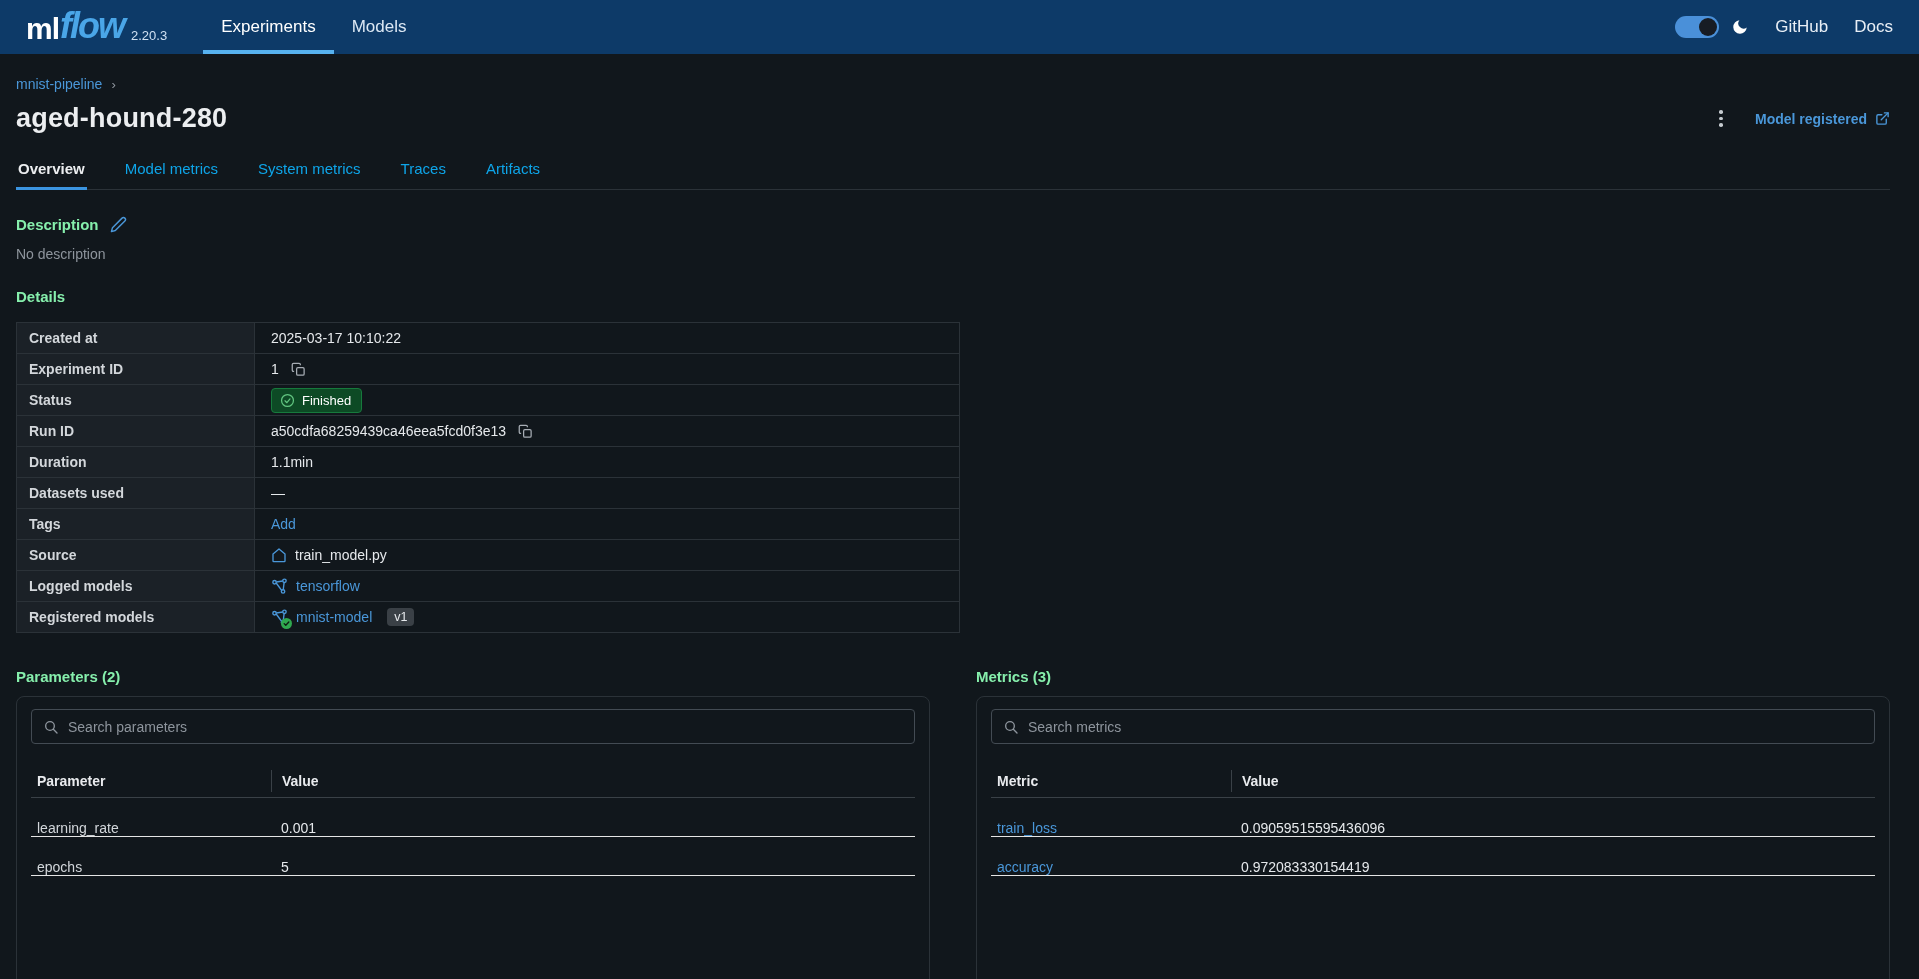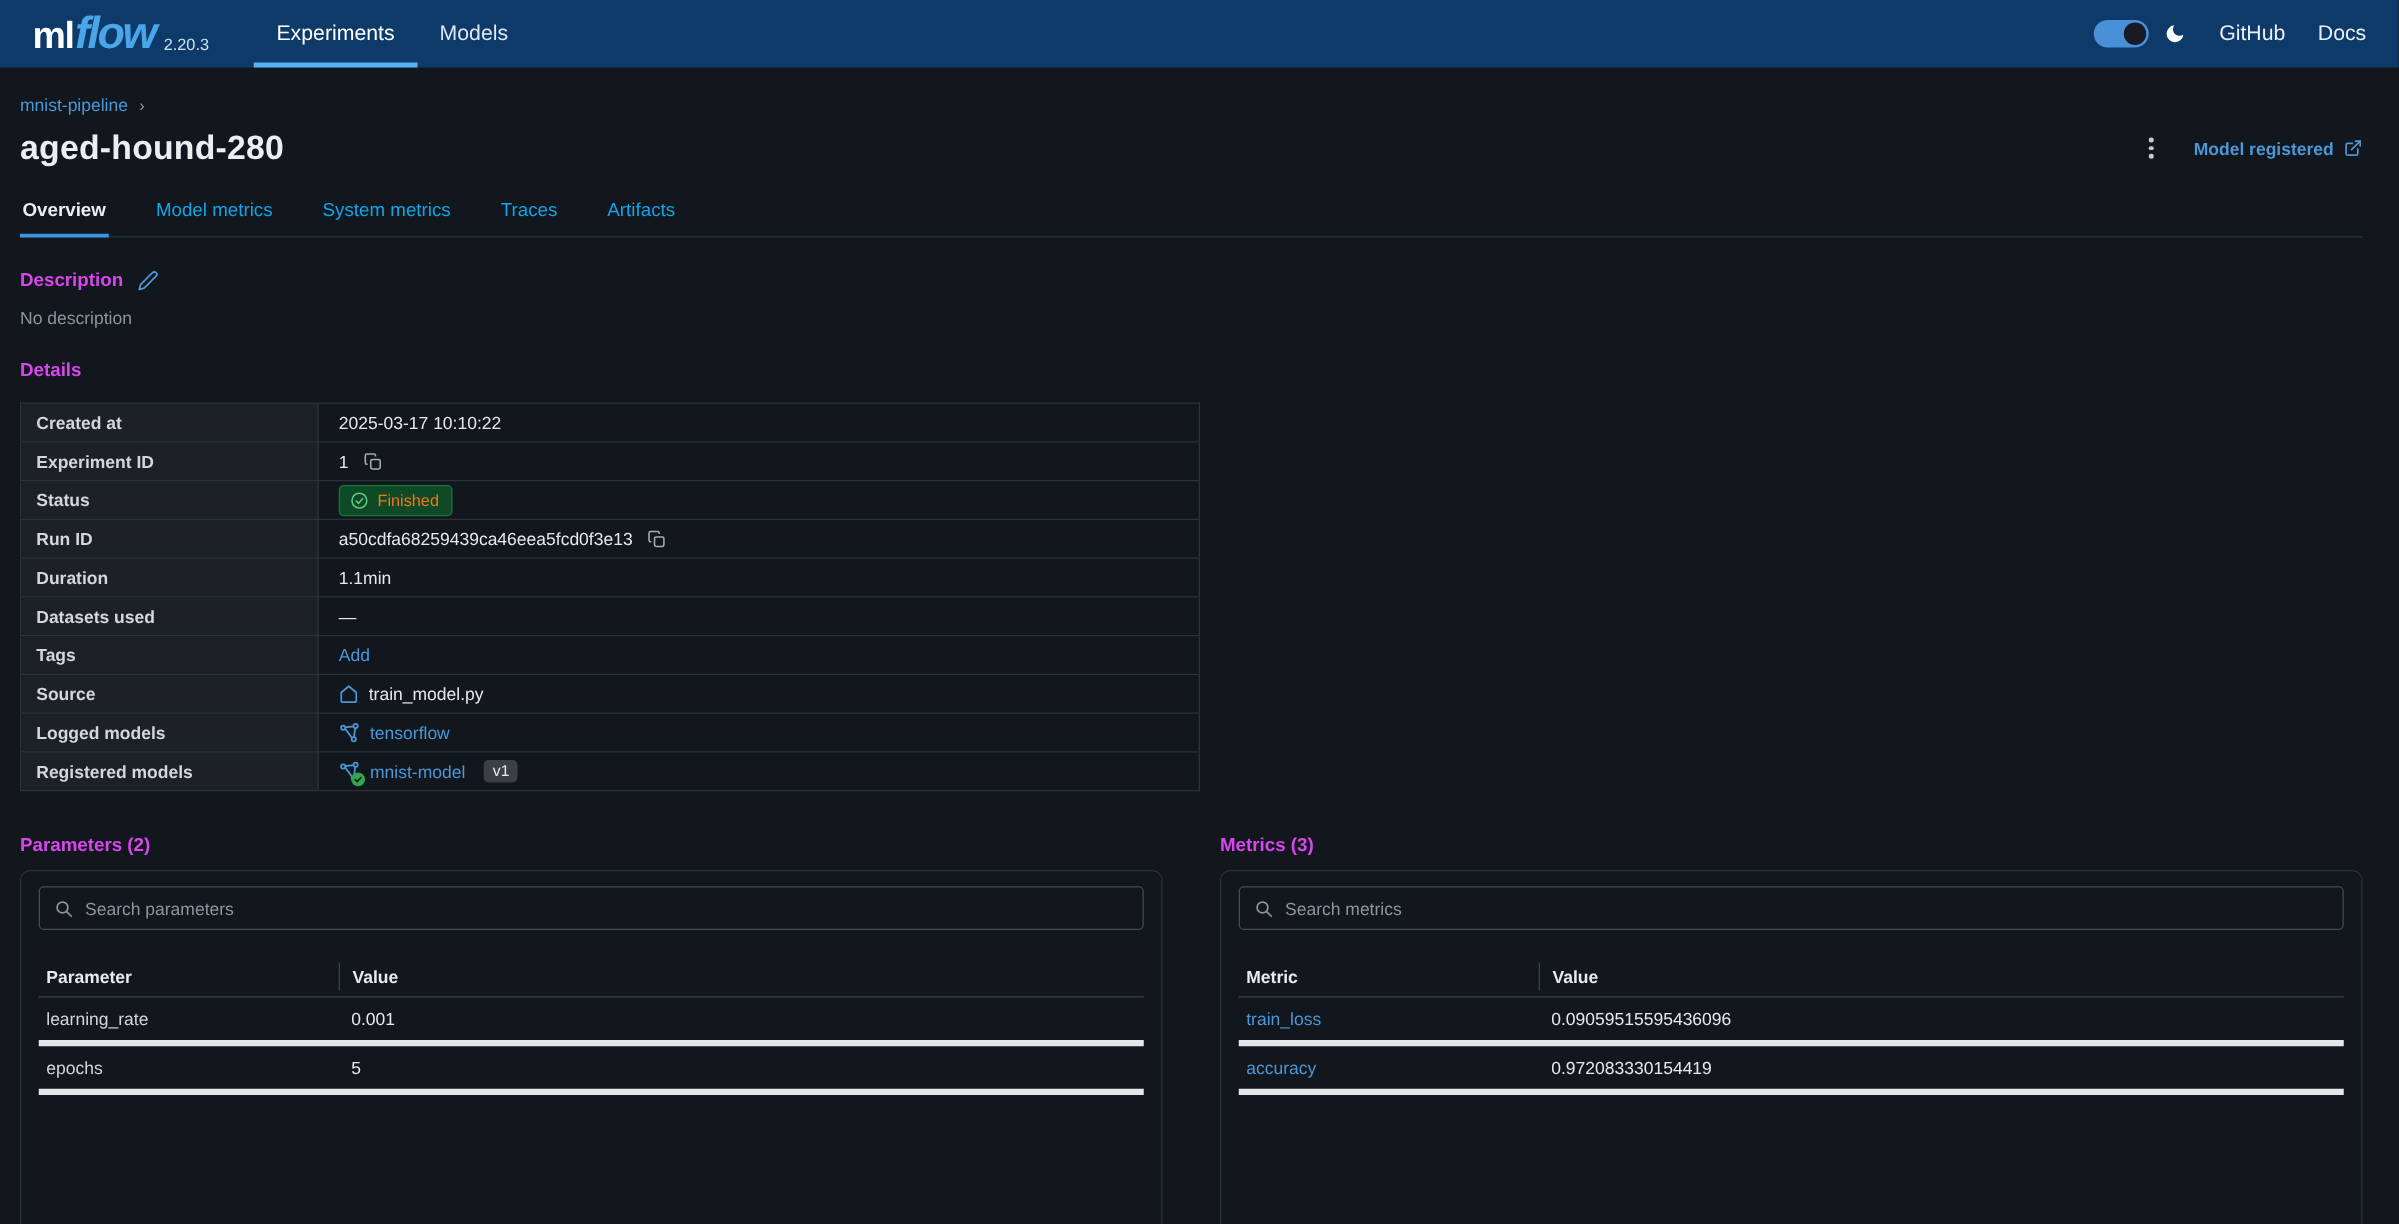--- a/index.html
+++ b/index.html
@@ -57,21 +57,21 @@
   .tabs-row {
     margin-top:20px; display:flex; gap:36px;
     border-bottom:1px solid #2b3238;
   }
   .tab {
     padding:6px 2px 10px 2px; font-size:15px; color:#0ea5e9; cursor:pointer;
     border-bottom:3px solid transparent; margin-bottom:-1px;
   }
   .tab.active { color:#eceef0; font-weight:bold; border-bottom-color:#3b94e0; }
 
-  .section-heading { font-size:15px; font-weight:bold; color:#d946ef; }
+  .section-heading { font-size:15px; font-weight:bold; color:#86efac; }
   .desc-heading { margin-top:26px; display:flex; align-items:center; gap:11px; }
   .desc-empty { margin-top:13px; color:#8e959d; }
 
   .details-heading { margin-top:26px; }
 
   
   table.details {
     margin-top:17px; width:944px; border-collapse:collapse;
     border:1px solid #2b3238;
   }
@@ -82,21 +82,21 @@
     padding-left:12px; border-right:1px solid #2b3238;
   }
   td.val { padding-left:16px; }
   .val-flex { display:flex; align-items:center; gap:8px; }
 
   .copy-btn { display:flex; cursor:pointer; margin-left:4px; }
 
   .status-badge {
     display:inline-flex; align-items:center; gap:7px;
     background:#0d4a25; border:1px solid #177a3d; border-radius:4px;
-    padding:4px 10px 4px 8px; color:#f97316; font-size:13px;
+    padding:4px 10px 4px 8px; color:#ffffff; font-size:13px;
   }
 
   .v1-badge {
     background:#3a4046; color:#e6e9ec; font-size:12.5px;
     border-radius:4px; padding:2px 7px; margin-left:7px;
   }
 
   .model-icon-wrap { position:relative; display:flex; }
   .model-check {
     position:absolute; right:-4px; bottom:-3px; width:11px; height:11px;
@@ -121,21 +121,21 @@
   }
   .search-box input::placeholder { color:#8e959d; }
 
   .kv-table { margin-top:20px; }
   .kv-row { display:flex; align-items:center; height:39px; }
   .kv-head { border-bottom:1px solid #3a4147; height:34px; }
   .kv-name { width:240px; padding-left:6px; }
   .kv-value { flex:1; padding-left:10px; }
   .kv-head .kv-name, .kv-head .kv-value { font-weight:bold; color:#e9ebee; }
   .kv-head .kv-value { border-left:1px solid #3a4147; height:22px; display:flex; align-items:center; }
-  .kv-row.data { border-bottom:5px solid #e5e5e5; }
+  .kv-row.data { border-bottom:1px solid #e5e5e5;align-items:flex-end; }
   .kv-row.data .kv-name { color:#d3d7db; }
 
   svg { display:block; }
 </style>
 </head>
 <body>
 
 <div class="navbar">
   <div class="logo-wrap">
     <span class="logo-ml">ml</span>

